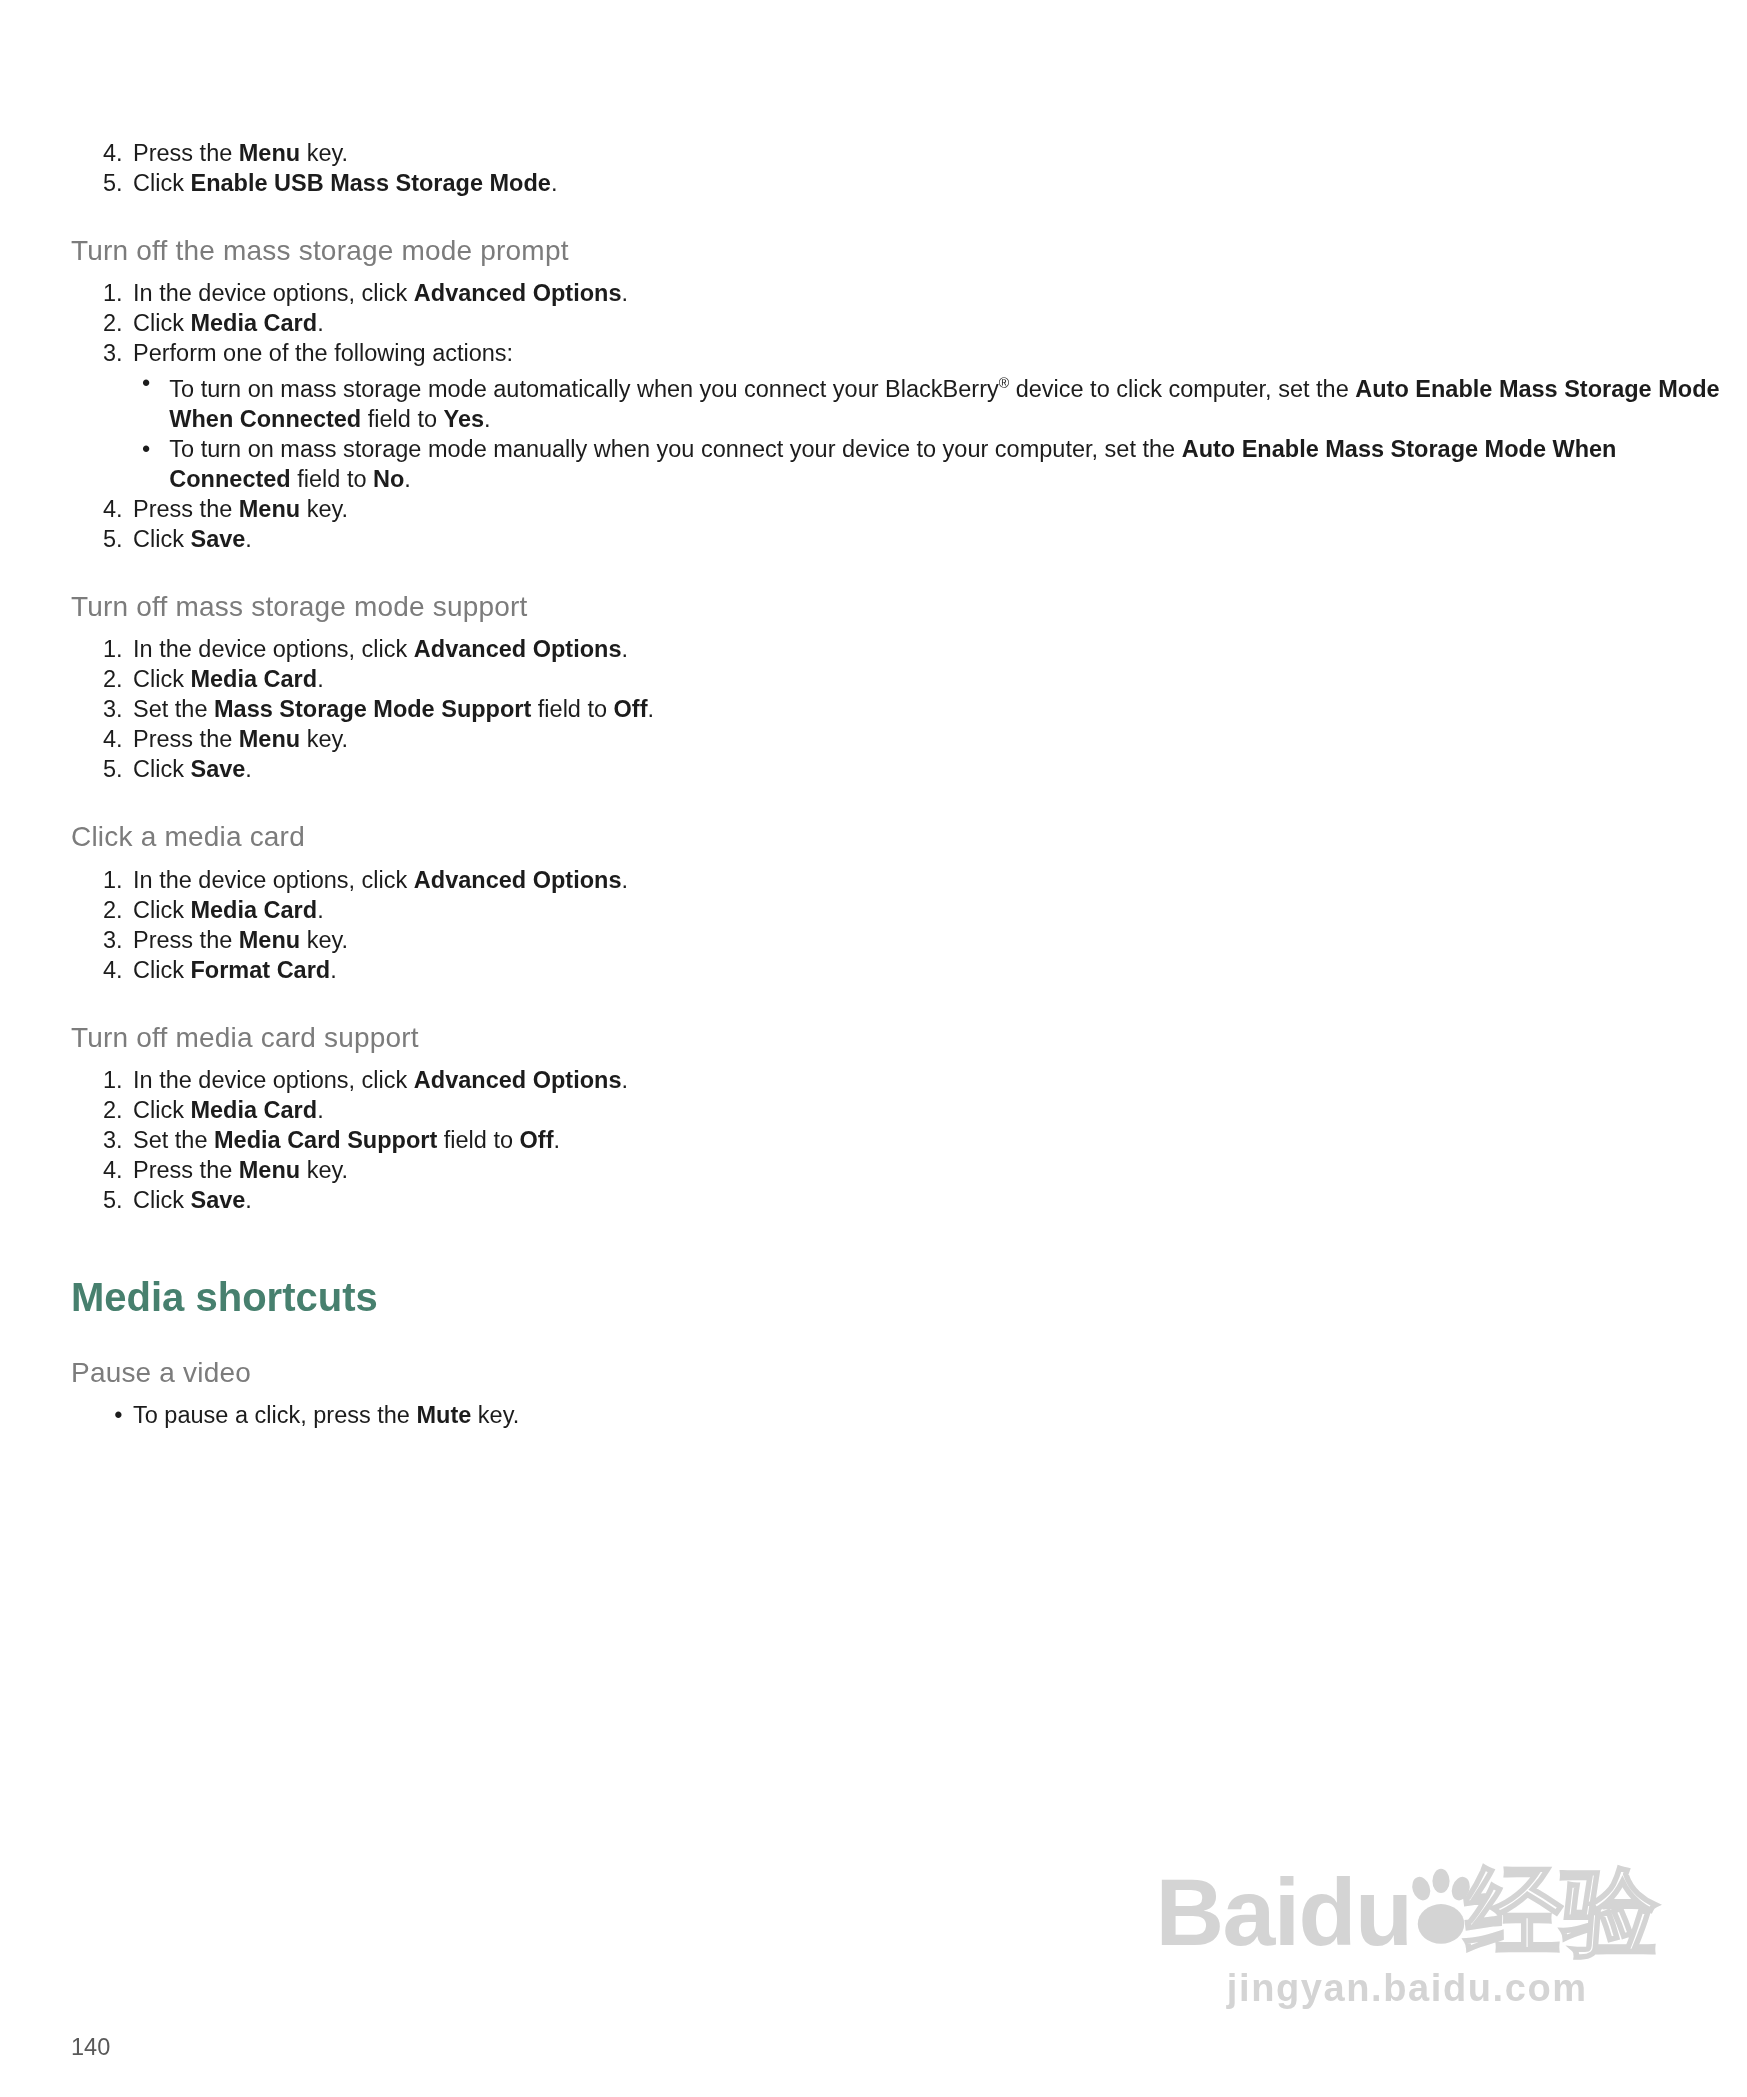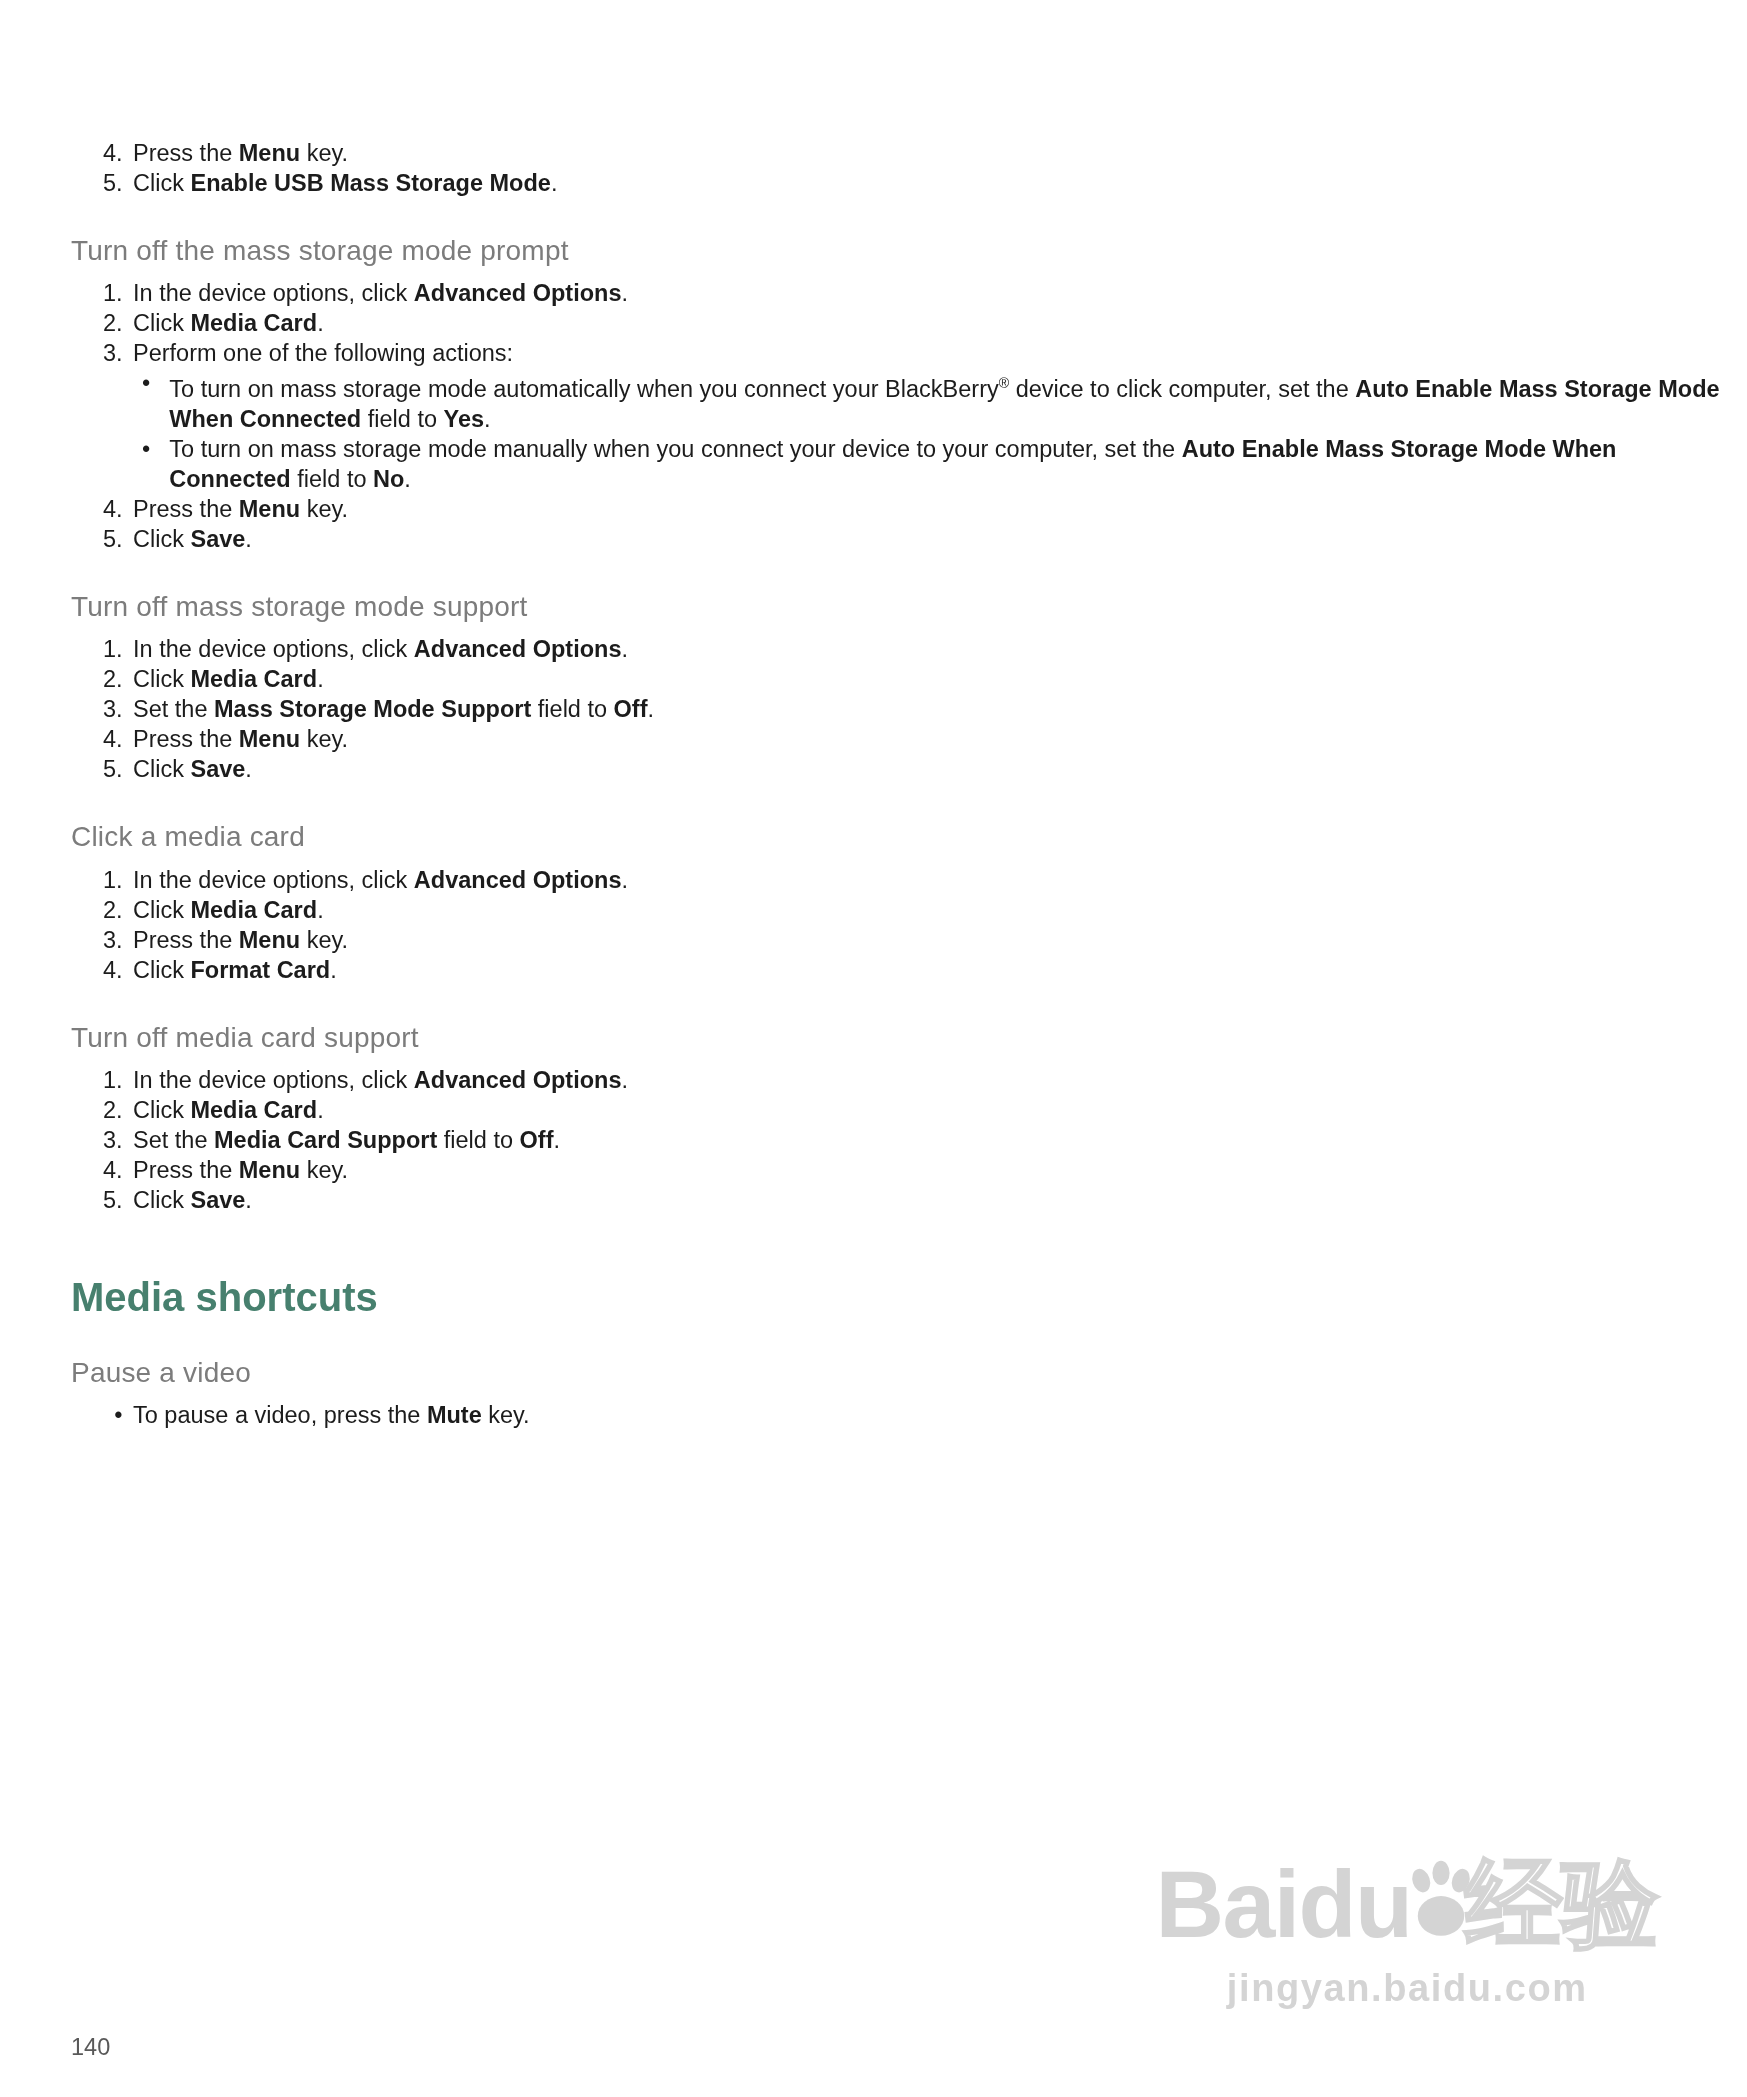--- a/index.html
+++ b/index.html
@@ -48,21 +48,21 @@
     color: var(--watermark, #d4d4d4); letter-spacing: -1.6px;
   }
   .wm-paw { width: 86px; height: 86px; margin: 0 -19.4px 0 -13px; position: relative; top: 9.7px; align-self: flex-start; }
   .wm-suffix { font-size: 97px; font-weight: bold; line-height: 1; color: var(--watermark, #d4d4d4); }
   @supports (-webkit-text-stroke: 1px black) {
     .wm-suffix { color: #ffffff; -webkit-text-stroke: 2.4px var(--watermark, #d4d4d4); }
   }
   .wm-url {
     font-size: 38px; font-weight: bold;
     color: var(--watermark, #d4d4d4);
-    margin-top: 8px; letter-spacing: 1.6px;
+    letter-spacing: 1.6px;
   }
 </style>
 </head>
 <body>
 
 <div class="page">
 
   <main class="content">
       <div class="ol-block">
         <div class="li">
@@ -168,21 +168,21 @@
         <div class="li">
           <span class="marker">5.</span>
           <span class="li-text"><span>Click </span><b>Save</b><span>.</span></span>
         </div>
       </div>
       <div class="h1">Media shortcuts</div>
       <div class="h2">Pause a video</div>
       <div class="ul-block">
         <div class="li">
           <span class="marker">•</span>
-          <span class="li-text"><span>To pause a video, press the </span><b>Mute</b><span> key.</span></span>
+          <span class="li-text"><span>To pause a click, press the </span><b>Mute</b><span> key.</span></span>
         </div>
       </div>
     </main>
 
   <div class="watermark">
     <div class="wm-row">
       <span class="wm-brand">Baidu</span>
       <svg class="wm-paw" viewBox="0 0 100 100" aria-hidden="true">
         <ellipse cx="27" cy="24" rx="10" ry="14" fill="var(--watermark, #d4d4d4)" transform="rotate(-18 27 24)"></ellipse>
         <ellipse cx="50" cy="15" rx="10" ry="14" fill="var(--watermark, #d4d4d4)"></ellipse>

